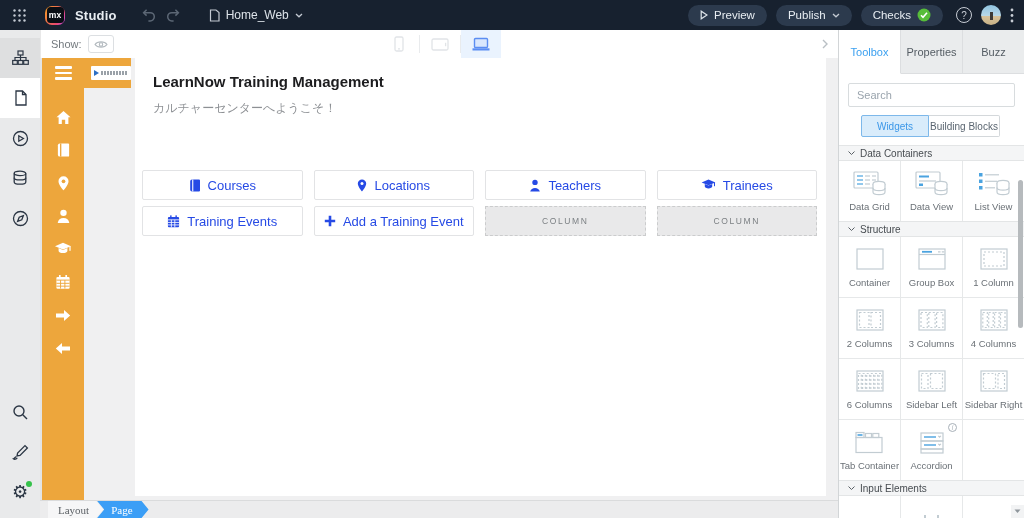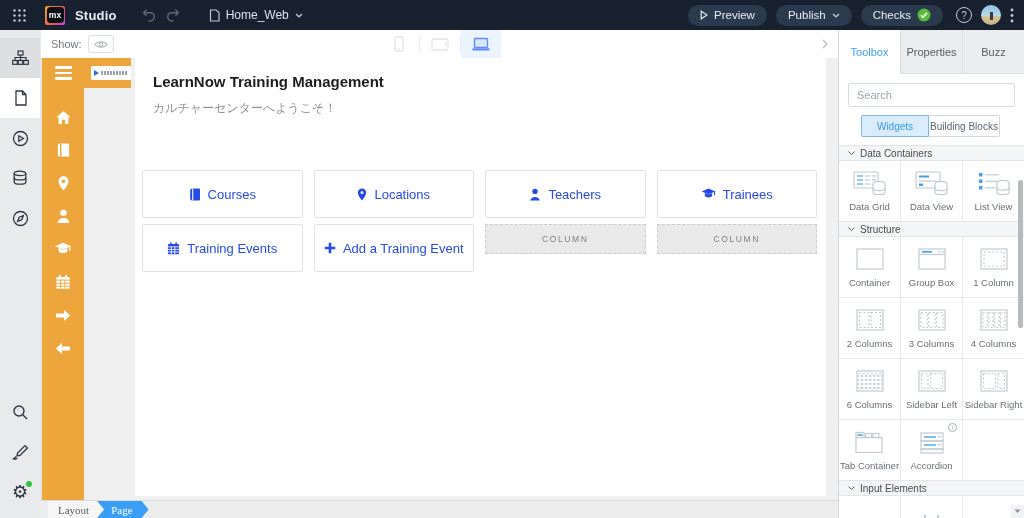--- a/index.html
+++ b/index.html
@@ -3,21 +3,21 @@
 <meta charset="utf-8">
 <style>
   * { margin:0; padding:0; box-sizing:border-box; }
   body { font-family:"Liberation Sans", sans-serif; background:#cfd2d5; }
   .screen { position:relative; width:1024px; height:518px; overflow:hidden; background:#fff; }
 
   
   .topbar { display:flex; align-items:center; height:30px; background:#17212f; color:#e8edf2; padding:0 10px; }
   .tb-left { display:flex; align-items:center; gap:10px; }
   .grid-btn { display:flex; align-items:center; padding:2px; cursor:pointer; }
-  .mx-wrap { padding:1.5px; border-radius:2px; background:linear-gradient(120deg,#f6a020,#e8486f 70%,#c04cf0); margin-left:6px; }
+  .mx-wrap { padding:1.5px; border-radius:7px; background:linear-gradient(120deg,#f6a020,#e8486f 70%,#c04cf0); margin-left:6px; }
   .mx-logo { width:17px; height:16px; border-radius:3.5px; background:#0a0e14; color:#fff; font-size:8.5px; font-weight:bold; display:flex; align-items:center; justify-content:center; }
   .product { font-size:13px; font-weight:600; letter-spacing:.2px; margin-right:14px; }
   .hist { display:flex; gap:10px; margin-right:18px; }
   .page-switch { display:flex; align-items:center; gap:6px; font-size:12px; color:#dde3e9; cursor:pointer; }
   .tb-right { margin-left:auto; display:flex; align-items:center; gap:9px; }
   .pill { display:flex; align-items:center; gap:6px; background:#2c3a4d; border-radius:12px; height:21px; padding:0 12px; font-size:11.5px; color:#e8edf2; cursor:pointer; }
   .help-circle { width:16px; height:16px; border:1.4px solid #c7ccd4; border-radius:50%; font-size:10px; display:flex; align-items:center; justify-content:center; color:#c7ccd4; margin-left:4px; cursor:pointer; }
   .avatar { width:20px; height:20px; border-radius:50%; background:linear-gradient(to bottom,#8fc3e0 0%,#b9d9e8 54%,#d8c49c 56%,#c8b185 100%); position:relative; overflow:hidden; cursor:pointer; }
   .avatar::after { content:""; position:absolute; left:9px; top:7px; width:2.5px; height:8px; background:#3c3a36; }
 
@@ -57,21 +57,21 @@
   .page-header { height:30px; background:#eda63c; display:flex; align-items:center; padding-left:7px; flex-shrink:0; }
   .brand-logo { width:40px; height:14px; background:#fff; border-radius:1px; display:flex; align-items:center; gap:2px; padding:0 3px; cursor:pointer; }
   .brand-mark { width:0; height:0; border-left:5px solid #2d6fc4; border-top:3px solid transparent; border-bottom:3px solid transparent; position:relative; }
   .brand-lines { flex:1; height:4px; background:repeating-linear-gradient(90deg,#9aa1a8 0 2px,#fff 2px 3px); }
 
   .page-body { flex:1; padding:0 12px 4px 4px; min-height:0; }
   .card { background:#fff; height:100%; padding-top:15px; }
   .page-title { font-size:15px; font-weight:bold; color:#1d1d1f; margin:0 0 10px 18px; }
   .page-subtitle { font-size:12px; color:#8d9094; margin-left:18px; }
   .btn-grid { display:grid; grid-template-columns:repeat(4,1fr); gap:6px 11px; margin:53px 9px 0 7px; }
-  .nav-btn { height:48px; background:#fff; border:1px solid #e2e3e5; border-radius:2px; display:flex; align-items:center; justify-content:center; gap:7px; color:#264ae5; font-size:13px; cursor:pointer; }
+  .nav-btn { height:30px; background:#fff; border:1px solid #e2e3e5; border-radius:2px; display:flex; align-items:center; justify-content:center; gap:7px; color:#264ae5; font-size:13px; cursor:pointer; }
   .col-ph { height:30px; background:#e9e9ea; border:1px dashed #cbcccd; display:flex; align-items:center; justify-content:center; font-size:8.5px; letter-spacing:1.6px; color:#7c8084; }
 
   
   .statusbar { height:18px; background:#ececed; border-top:1px solid #dadbdc; display:flex; align-items:stretch; padding-left:8px; font-size:11px; }
   .crumb { display:flex; align-items:center; padding:0 14px 0 10px; color:#5b6065; background:#f6f6f7; clip-path:polygon(0 0,calc(100% - 7px) 0,100% 50%,calc(100% - 7px) 100%,0 100%); cursor:pointer;font-family:Liberation Serif, serif; }
   .crumb.blue { background:#3b9ef6; color:#fff; margin-left:-6px; padding:0 16px 0 14px; clip-path:polygon(0 0,calc(100% - 7px) 0,100% 50%,calc(100% - 7px) 100%,0 100%,7px 50%); }
 
   
   .panel { width:186px; border-left:1px solid #d2d5d7; background:#fff; display:flex; flex-direction:column; position:relative; overflow:hidden; }
   .panel-tabs { height:44px; display:flex; background:#eaeced; border-bottom:1px solid #dcdee0; flex-shrink:0; }

